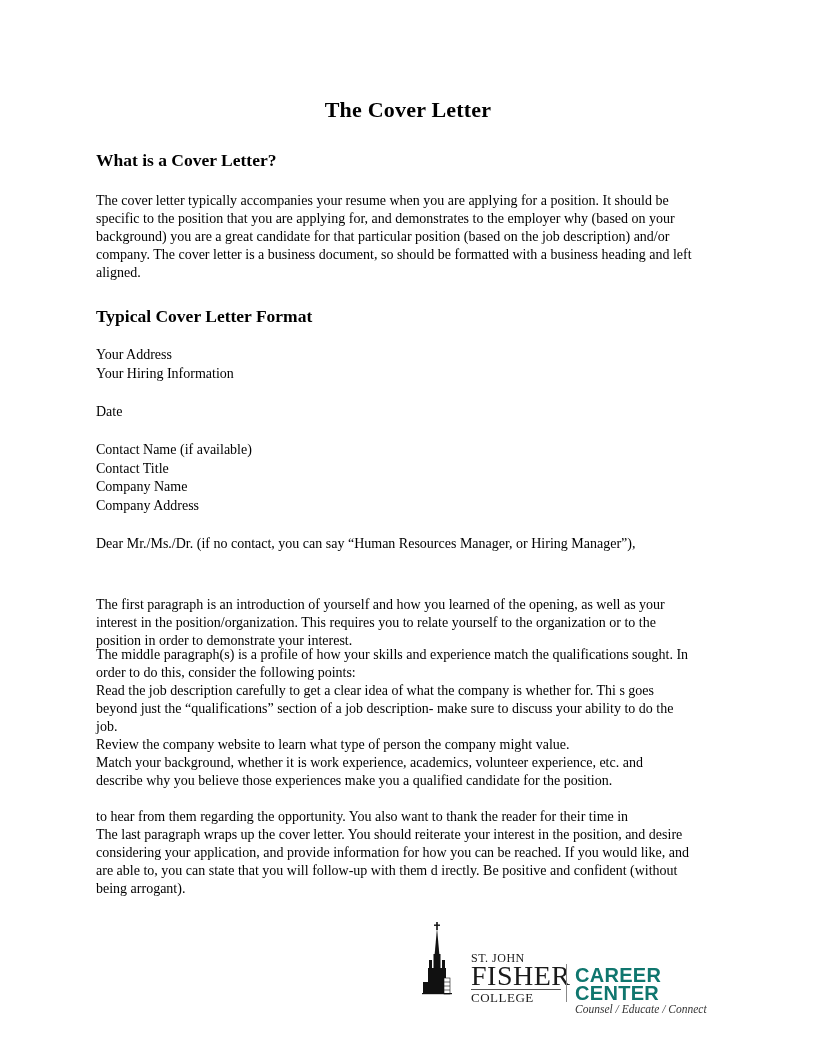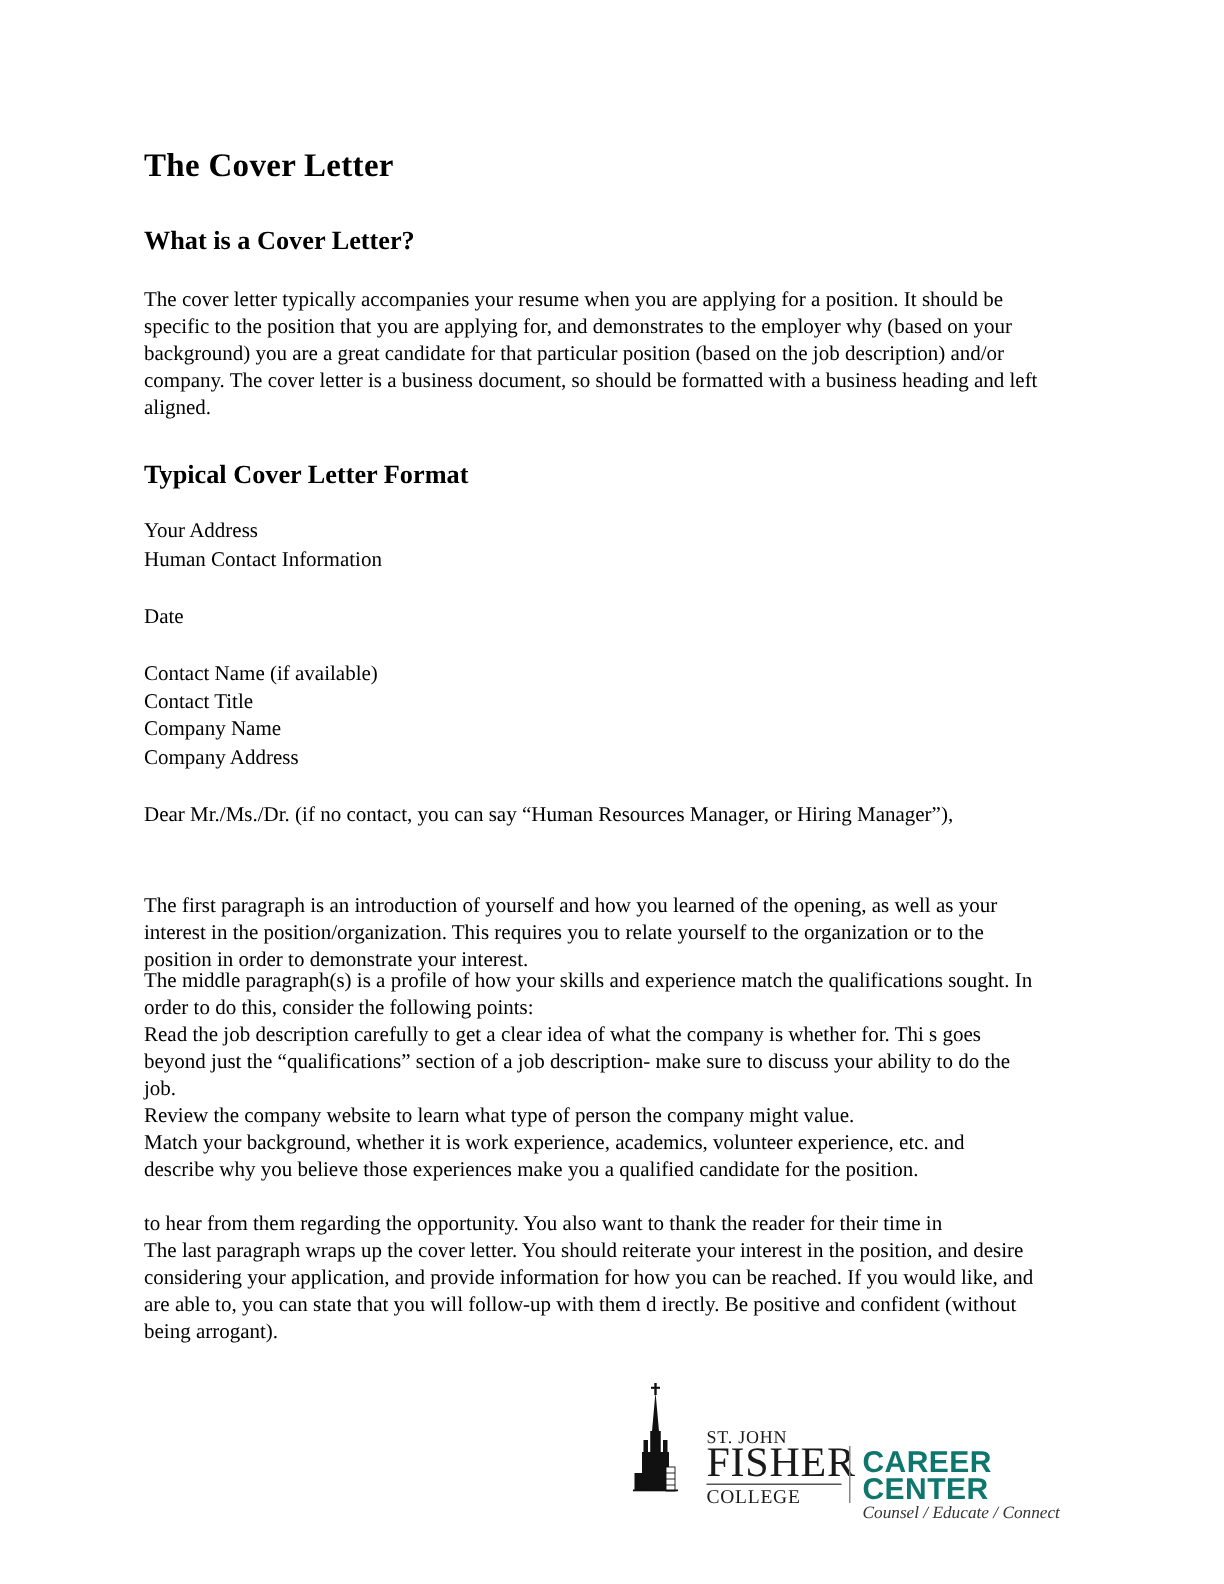--- a/index.html
+++ b/index.html
@@ -1,19 +1,19 @@
 <!DOCTYPE html>
 <html><head>
 <meta charset="utf-8">
 <style>
   html, body { margin: 0; padding: 0; background: #ffffff; }
   body { width: 816px; height: 1056px; position: relative; overflow: hidden;
          font-family: "Liberation Serif", "DejaVu Serif", serif; color: #000; }
   .page { position: absolute; left: 96px; top: 0; width: 624px; }
-  .title { position: absolute; left: 0; width: 624px; top: 97px; 
+  .title { position: absolute; left: 0; width: 624px; top: 97px; text-align: center;
            font-size: 22px; font-weight: bold; margin: 0; letter-spacing: 0.2px; }
   h2 { position: absolute; left: 0; margin: 0; font-size: 17.5px; font-weight: bold; }
   .h-what { top: 150px; }
   .h-format { top: 306px; }
   .para { position: absolute; left: 0; width: 630px; margin: 0; font-size: 14px; line-height: 18px; }
   .p-intro { top: 192px; }
   .lines { position: absolute; left: 0; margin: 0; font-size: 14px; line-height: 18.5px; }
   .addr { top: 346px; }
   .date { top: 403px; }
   .contact { top: 441px; }
@@ -48,21 +48,21 @@
     <span class="line">specific to the position that you are applying for, and demonstrates to the employer why (based on your</span>
     <span class="line">background) you are a great candidate for that particular position (based on the job description) and/or</span>
     <span class="line">company. The cover letter is a business document, so should be formatted with a business heading and left</span>
     <span class="line">aligned.</span>
   </p>
 
   <h2 class="h-format">Typical Cover Letter Format</h2>
 
   <div class="lines addr">
     <span class="line">Your Address</span>
-    <span class="line">Human Contact Information</span>
+    <span class="line">Your Hiring Information</span>
   </div>
 
   <div class="lines date">
     <span class="line">Date</span>
   </div>
 
   <div class="lines contact">
     <span class="line">Contact Name (if available)</span>
     <span class="line">Contact Title</span>
     <span class="line">Company Name</span>

